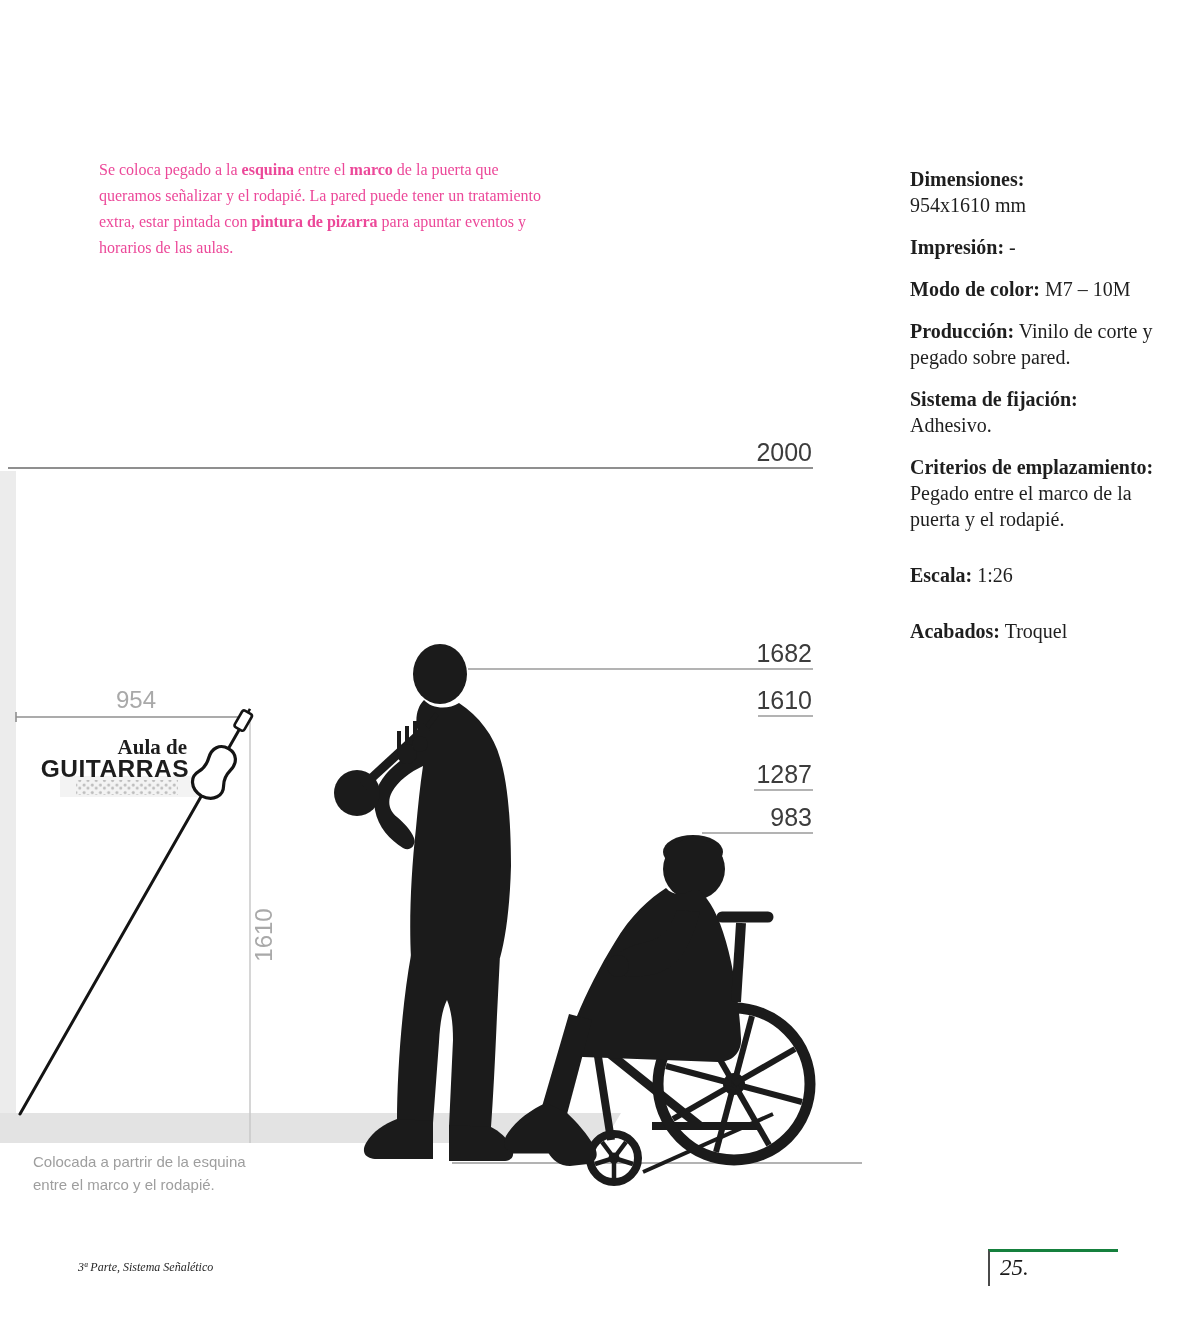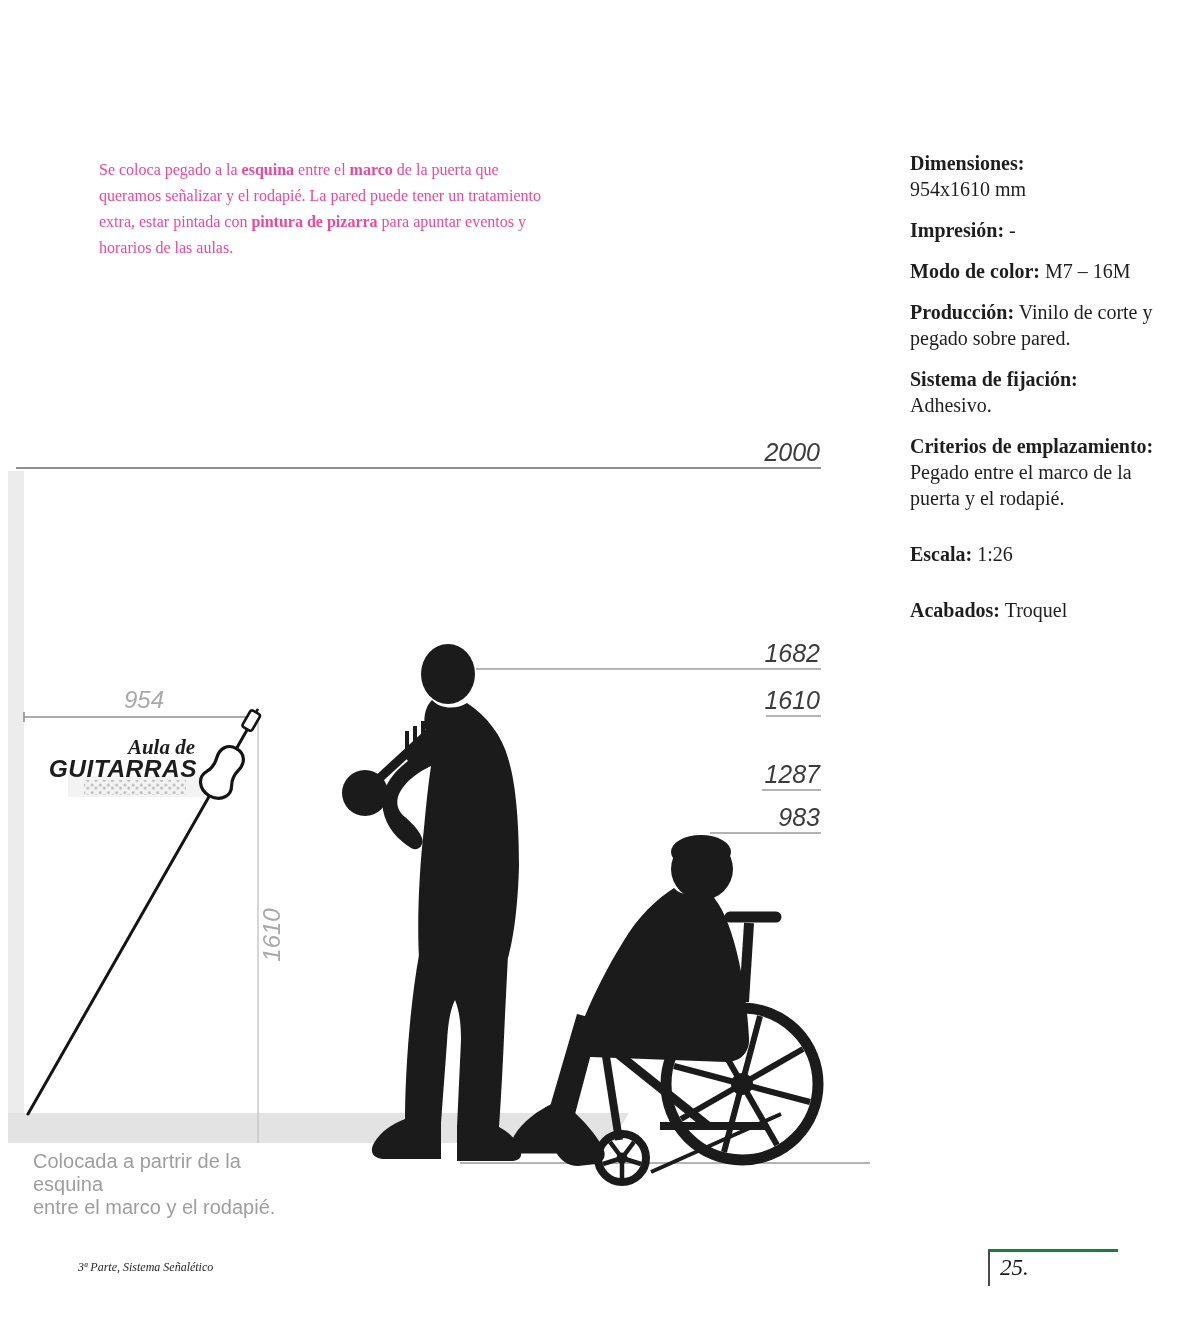--- a/index.html
+++ b/index.html
@@ -4,49 +4,49 @@
 <style>
   html,body{margin:0;padding:0;background:#fff;}
   .page{position:relative;width:1200px;height:1326px;background:#ffffff;overflow:hidden;
         font-family:"Liberation Serif",serif;color:#1f1f1f;}
   
   .intro{position:absolute;left:92px;top:150px;width:458px;font-size:16px;line-height:26px;
          color:#ec4899;margin:7px;}
   .intro .b{font-weight:bold;}
   
   .specs{position:absolute;left:910px;top:150px;width:256px;font-size:20px;line-height:26px;color:#1e1e1e;}
-  .specs p{margin:0 0 15px 0;}
+  .specs p{margin:16px 0 15px 0;}
   .specs .lbl{font-weight:bold;}
   .specs .blockval{display:block;}
   .specs .gap-lg{margin-top:30px;}
   .specs .tight{margin-bottom:0;}
   
-  .diagram{position:absolute;left:8px;top:430px;width:880px;height:790px;font-style:italic;}
+  .diagram{position:absolute;left:0;top:430px;width:880px;height:790px;}
   
   .caption{position:absolute;left:33px;top:1150px;width:260px;font-family:"Liberation Sans",sans-serif;
-           font-size:20px;line-height:23px;color:#9e9e9e;}
+           font-size:15px;line-height:23px;color:#9e9e9e;}
   
   .footer-left{position:absolute;left:78px;top:1260px;font-style:italic;font-size:12px;color:#262626;}
   .pagenum-wrap{position:absolute;left:988px;top:1249px;width:128px;height:34px;
                 border-top:3px solid #15803d;border-left:2px solid #4a4a4a;}
   .pagenum-wrap span{display:inline-block;padding:3px 0 0 10px;font-style:italic;font-size:23px;color:#1a1a1a;}
   svg text{font-family:"Liberation Sans",sans-serif;}
   svg .serif{font-family:"Liberation Serif",serif;}
 </style>
 </head>
 <body>
 
 <div class="page">
 
   <p class="intro"><span>Se coloca pegado a la </span><span class="b">esquina</span><span> entre el </span><span class="b">marco</span><span> de la puerta que queramos señalizar y el rodapié. La pared puede tener un tratamiento extra, estar pintada con </span><span class="b">pintura de pizarra</span><span> para apuntar eventos y horarios de las aulas.</span></p>
 
   <aside class="specs">
     <p><span class="lbl">Dimensiones:</span><span class="blockval">954x1610 mm</span></p>
     <p><span class="lbl">Impresión:</span> <span>-</span></p>
-    <p><span class="lbl">Modo de color:</span> <span>M7 – 16M</span></p>
+    <p><span class="lbl">Modo de color:</span> <span>M7 – 10M</span></p>
     <p><span class="lbl">Producción:</span> <span>Vinilo de corte y pegado sobre pared.</span></p>
     <p><span class="lbl">Sistema de fijación:</span><span class="blockval">Adhesivo.</span></p>
     <p><span class="lbl">Criterios de emplazamiento:</span><span class="blockval">Pegado entre el marco de la puerta y el rodapié.</span></p>
     <p class="gap-lg tight"><span class="lbl">Escala:</span> <span>1:26</span></p>
     <p class="gap-lg"><span class="lbl">Acabados:</span> <span>Troquel</span></p>
   </aside>
 
   <div class="diagram">
     <svg width="880" height="790" viewBox="0 430 880 790" xmlns="http://www.w3.org/2000/svg">
       <defs>

